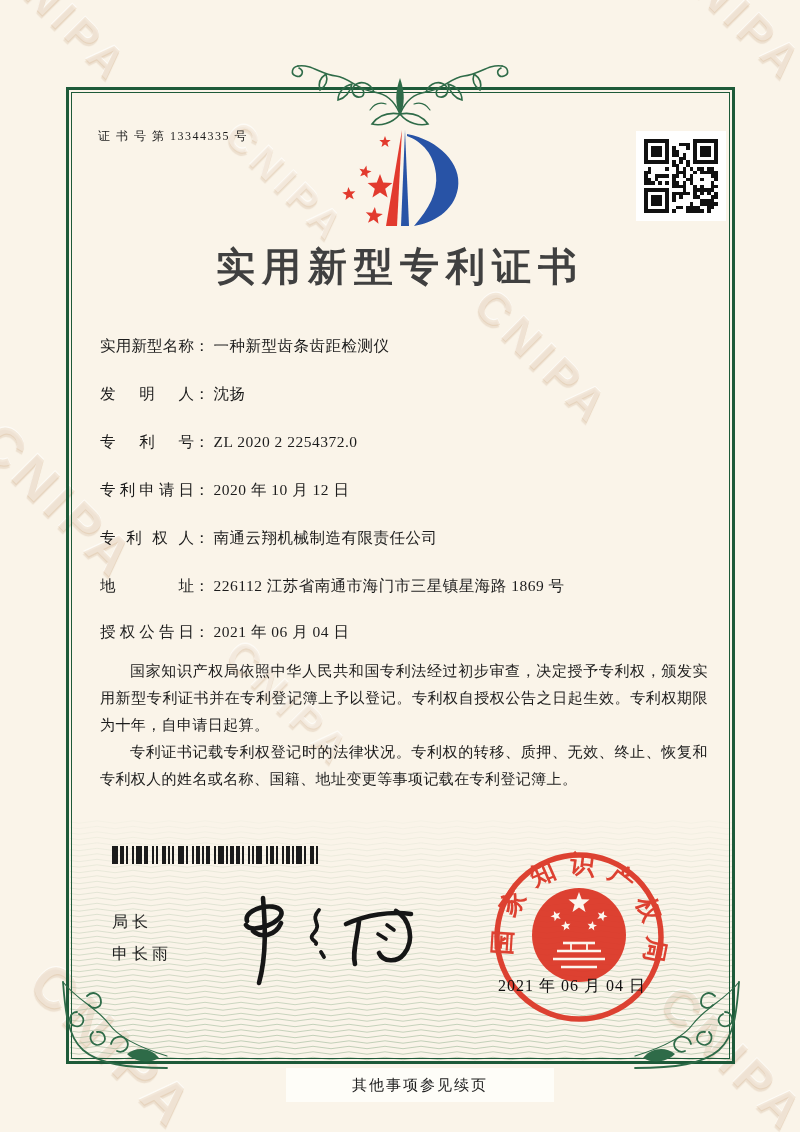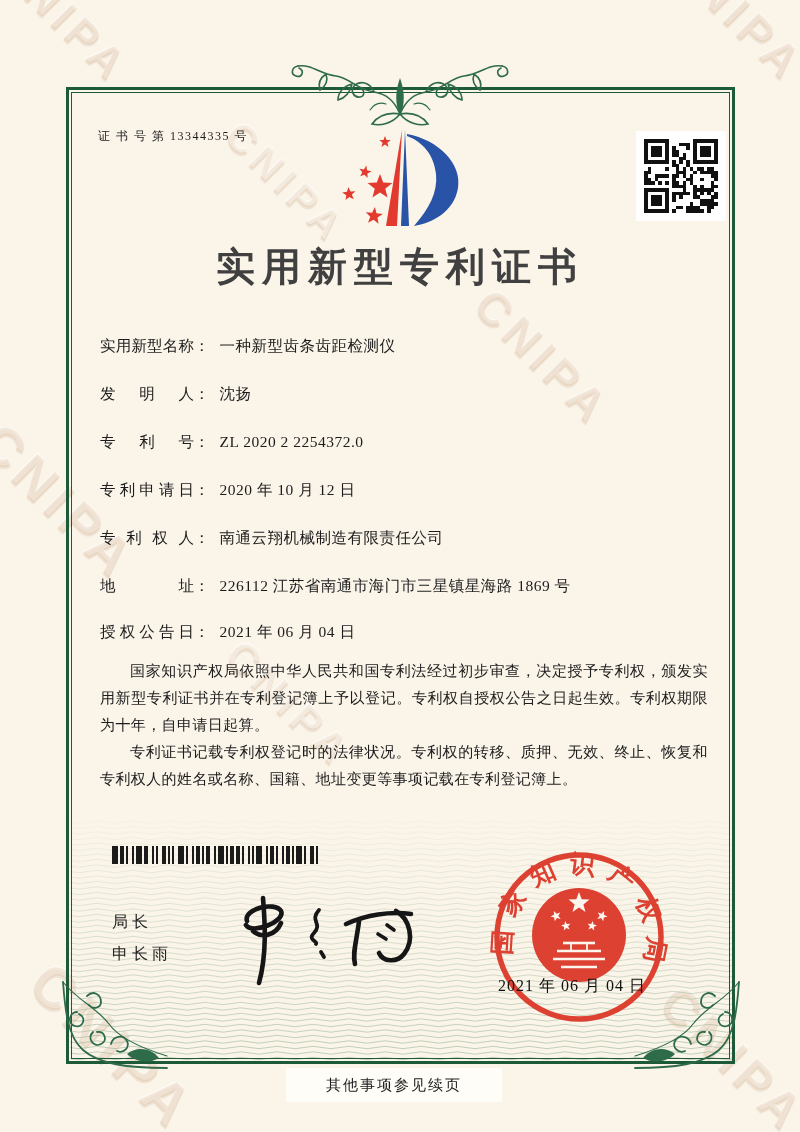--- a/index.html
+++ b/index.html
@@ -36,37 +36,37 @@
   .title{
     position:absolute; left:0; top:240px; width:100%; text-align:center;
     font-size:39px; font-weight:bold; letter-spacing:7px; color:#404040; z-index:4;
   }
   .fields{position:absolute; left:100px; top:336px; width:614px; font-size:15.5px; z-index:4;}
   .frow{position:absolute; left:0; white-space:nowrap;}
   .flabel{
     display:inline-block; width:94px; text-align:justify; text-align-last:justify;
     text-justify:inter-character; vertical-align:top;
   }
-  .fvalue{margin-left:10px; letter-spacing:0.5px;}
+  .fvalue{margin-left:4px; letter-spacing:0.5px;}
   .grant-no{position:absolute; left:320px; top:0; white-space:nowrap;}
   .paras{position:absolute; left:100px; top:658px; width:608px; z-index:4;
          font-size:15px; line-height:27px; text-align:justify; letter-spacing:0.4px;}
   .paras p{margin:0; text-indent:2em;}
   #barcode{position:absolute; left:112px; top:846px; z-index:4;}
   .sig-label{position:absolute; left:112px; font-size:16px; letter-spacing:4px; z-index:4;
              font-family:"Liberation Sans","DejaVu Sans",sans-serif; color:#222;}
   .sig-label.t1{top:912px;}
   .sig-label.t2{top:944px;}
   #signature{position:absolute; left:230px; top:882px; z-index:4;}
   #seal{position:absolute; left:490px; top:848px; z-index:5; opacity:0.95;}
   .seal-date{position:absolute; left:498px; top:976px; width:160px; z-index:6;
              font-size:16px; letter-spacing:1px; color:#111; white-space:nowrap;}
   .page-num{position:absolute; left:0; top:1032px; width:100%; text-align:center;
             font-size:13.5px; letter-spacing:1px; z-index:4;}
-  .cont-box{position:absolute; left:286px; top:1068px; width:216px; height:34px; background:#fefdf8;
+  .cont-box{position:absolute; left:286px; top:1068px; width:268px; height:34px; background:#fefdf8;
             z-index:4; text-align:center; line-height:34px; font-size:15px; letter-spacing:2px;}
 </style>
 </head>
 <body>
 
 <div class="page">
 
   <div class="wm" style="left:-18px;top:-8px;font-size:44px;">CNIPA</div>
   <div class="wm" style="left:652px;top:-14px;font-size:46px;">CNIPA</div>
   <div class="wm" style="left:210px;top:160px;font-size:40px;color:rgba(211,168,122,0.14);">CNIPA</div>

